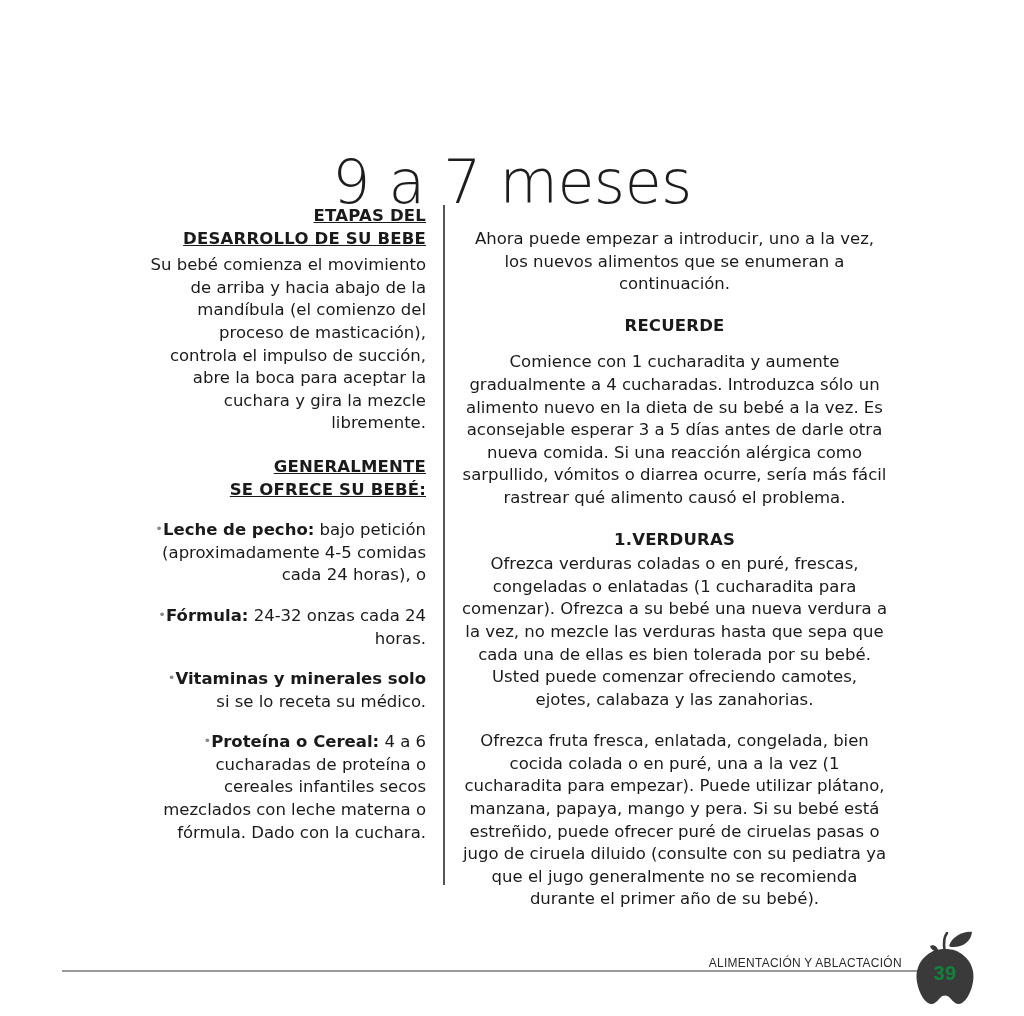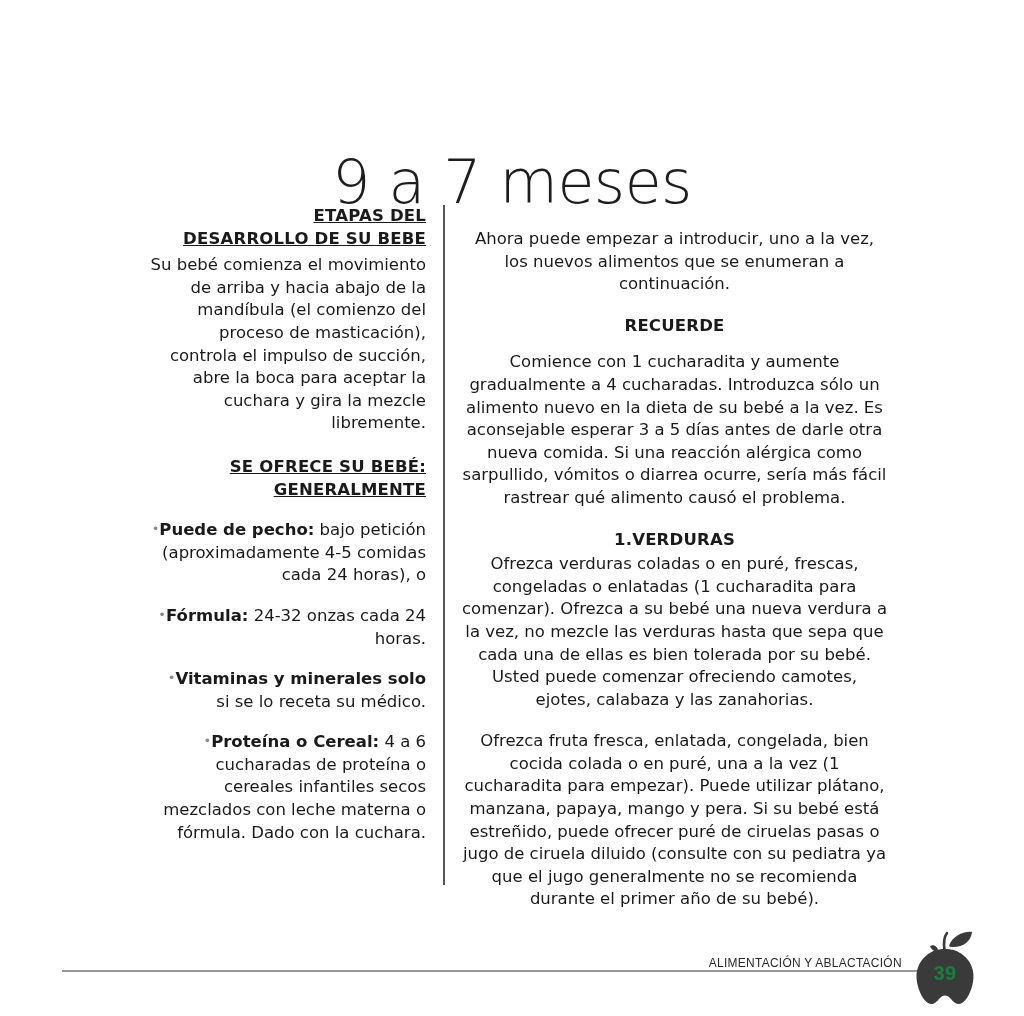--- a/index.html
+++ b/index.html
@@ -192,26 +192,26 @@
       <div class="block">
         <div class="head">
           <div>ETAPAS DEL</div>
           <div>DESARROLLO DE SU BEBE</div>
         </div>
         <p class="para">Su bebé comienza el movimiento de arriba y hacia abajo de la mandíbula (el comienzo del proceso de masticación), controla el impulso de succión, abre la boca para aceptar la cuchara y gira la mezcle libremente.</p>
       </div>
 
       <div class="block">
         <div class="head">
+          <div>GENERALMENTE</div>
           <div>SE OFRECE SU BEBÉ:</div>
-          <div>GENERALMENTE</div>
         </div>
 
         <div class="bullet-item" style="margin-top:17px;">
-          <span class="bullet-dot">•</span><span class="b-label">Puede de pecho:</span><span> bajo petición (aproximadamente 4-5 comidas cada 24 horas), o</span>
+          <span class="bullet-dot">•</span><span class="b-label">Leche de pecho:</span><span> bajo petición (aproximadamente 4-5 comidas cada 24 horas), o</span>
         </div>
 
         <div class="bullet-item">
           <span class="bullet-dot">•</span><span class="b-label">Fórmula:</span><span> 24-32 onzas cada 24 horas.</span>
         </div>
 
         <div class="bullet-item">
           <span class="bullet-dot">•</span><span class="b-label">Vitaminas y minerales solo</span><span> si se lo receta su médico.</span>
         </div>
 

